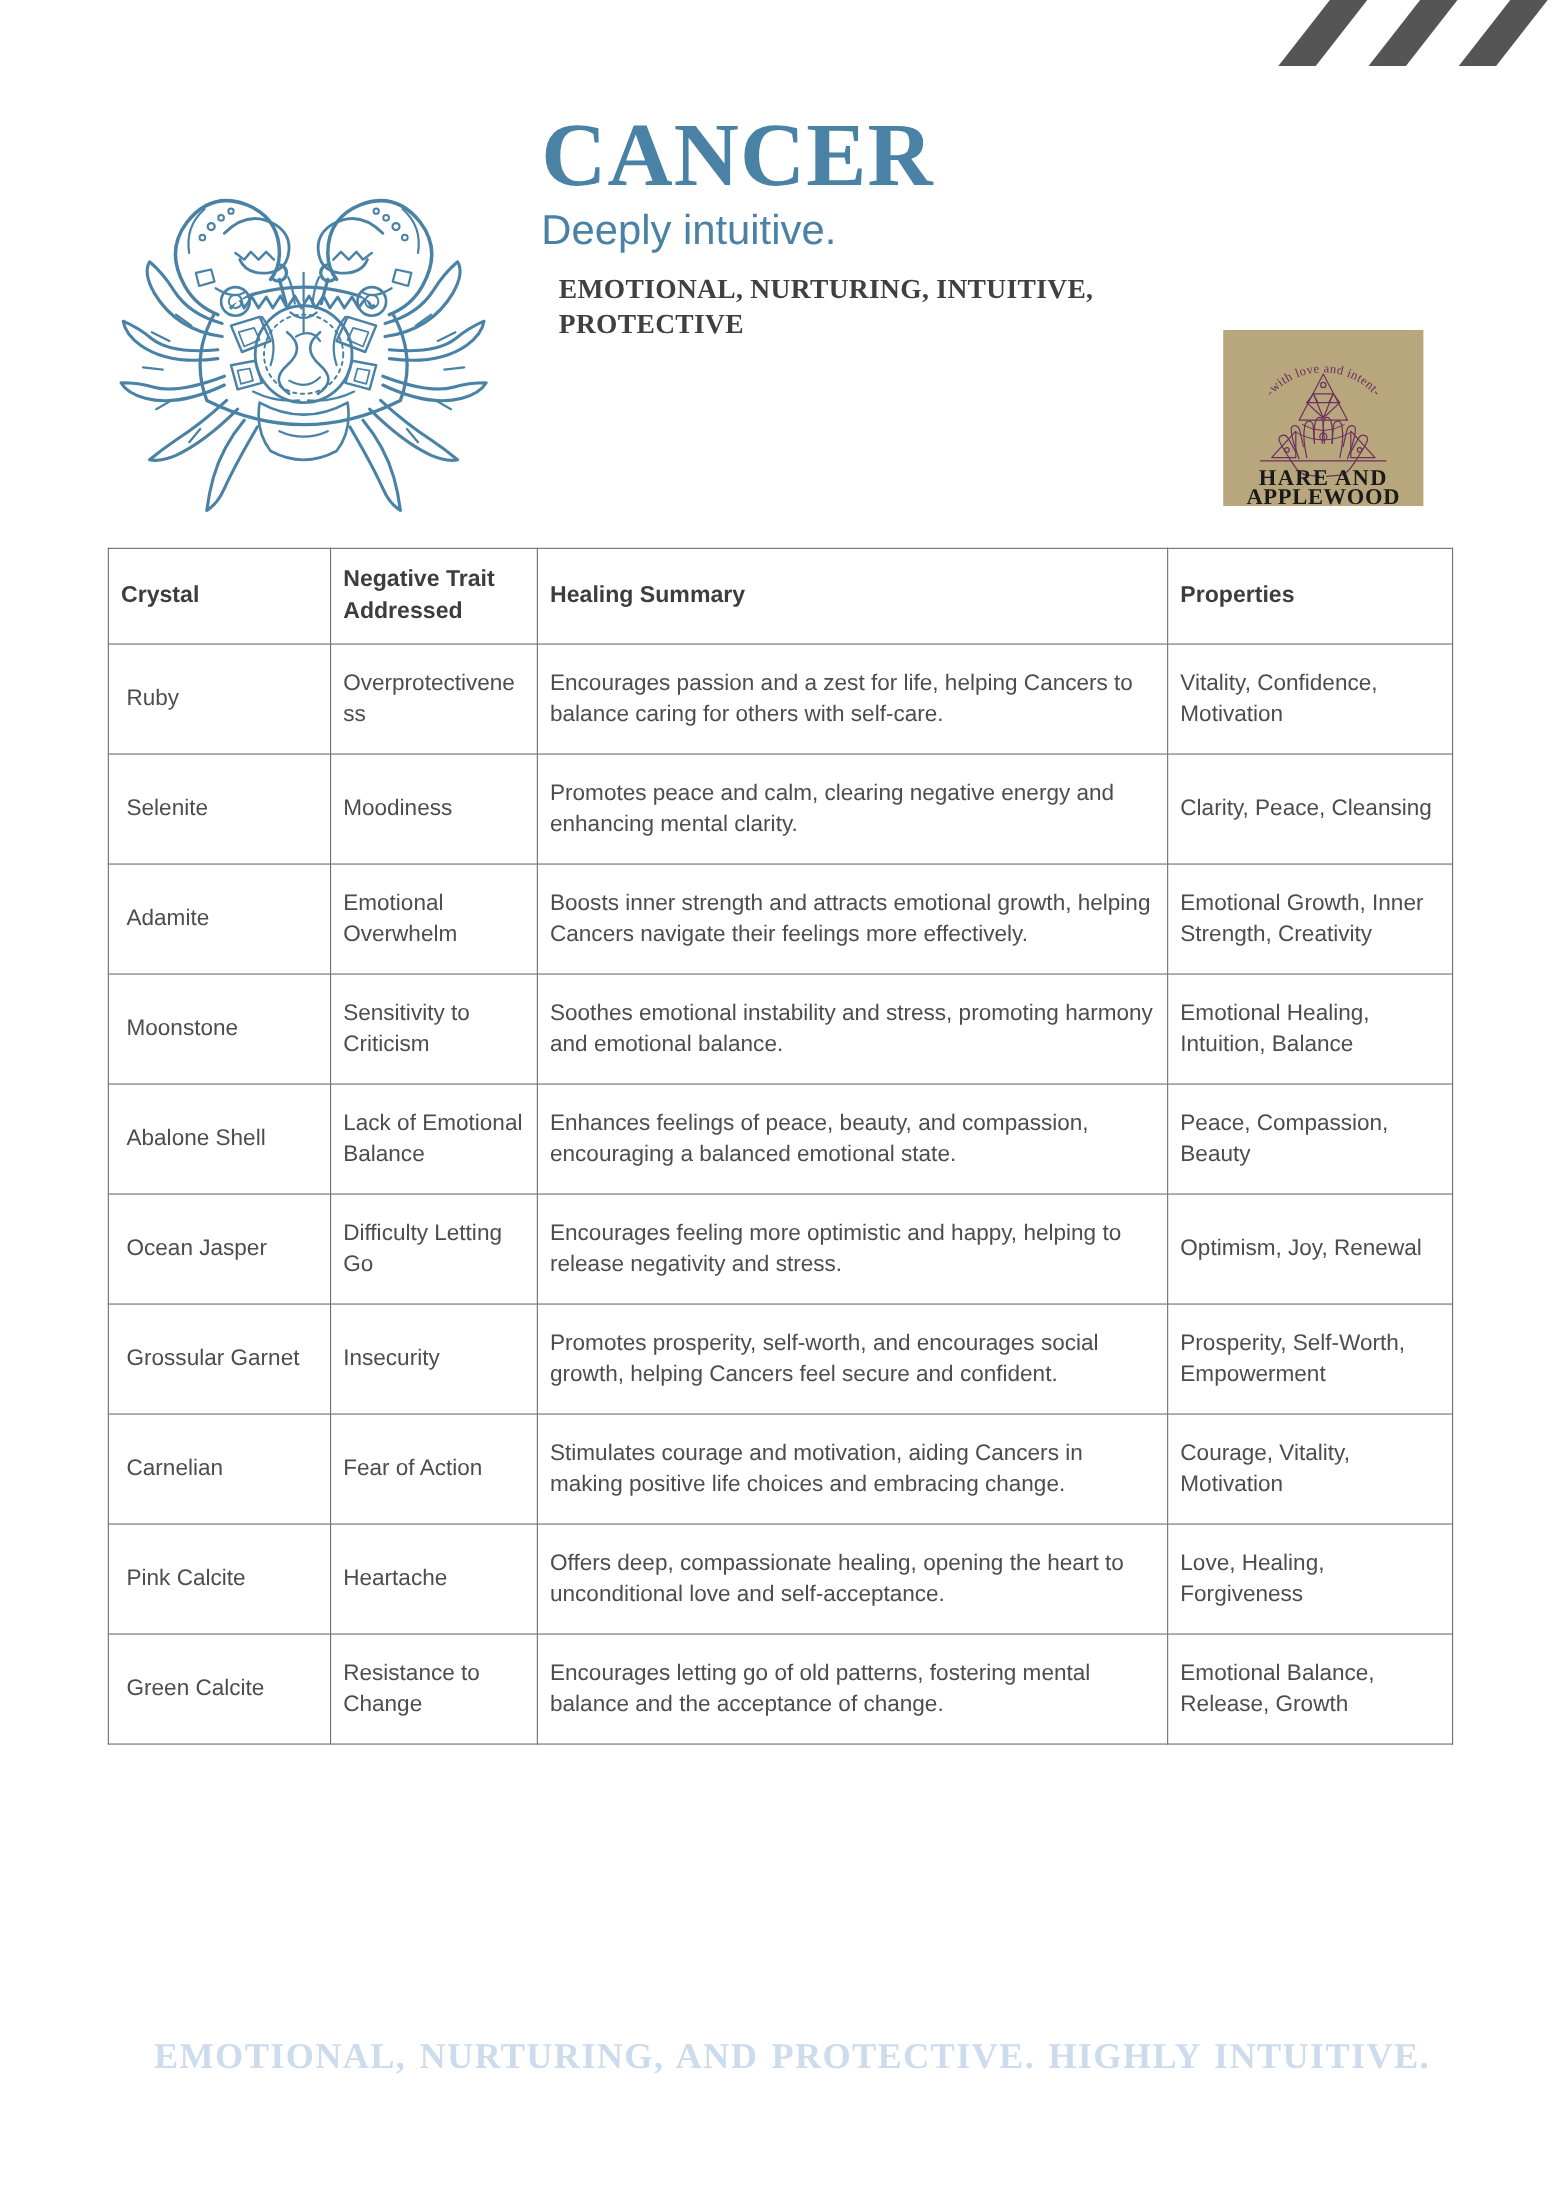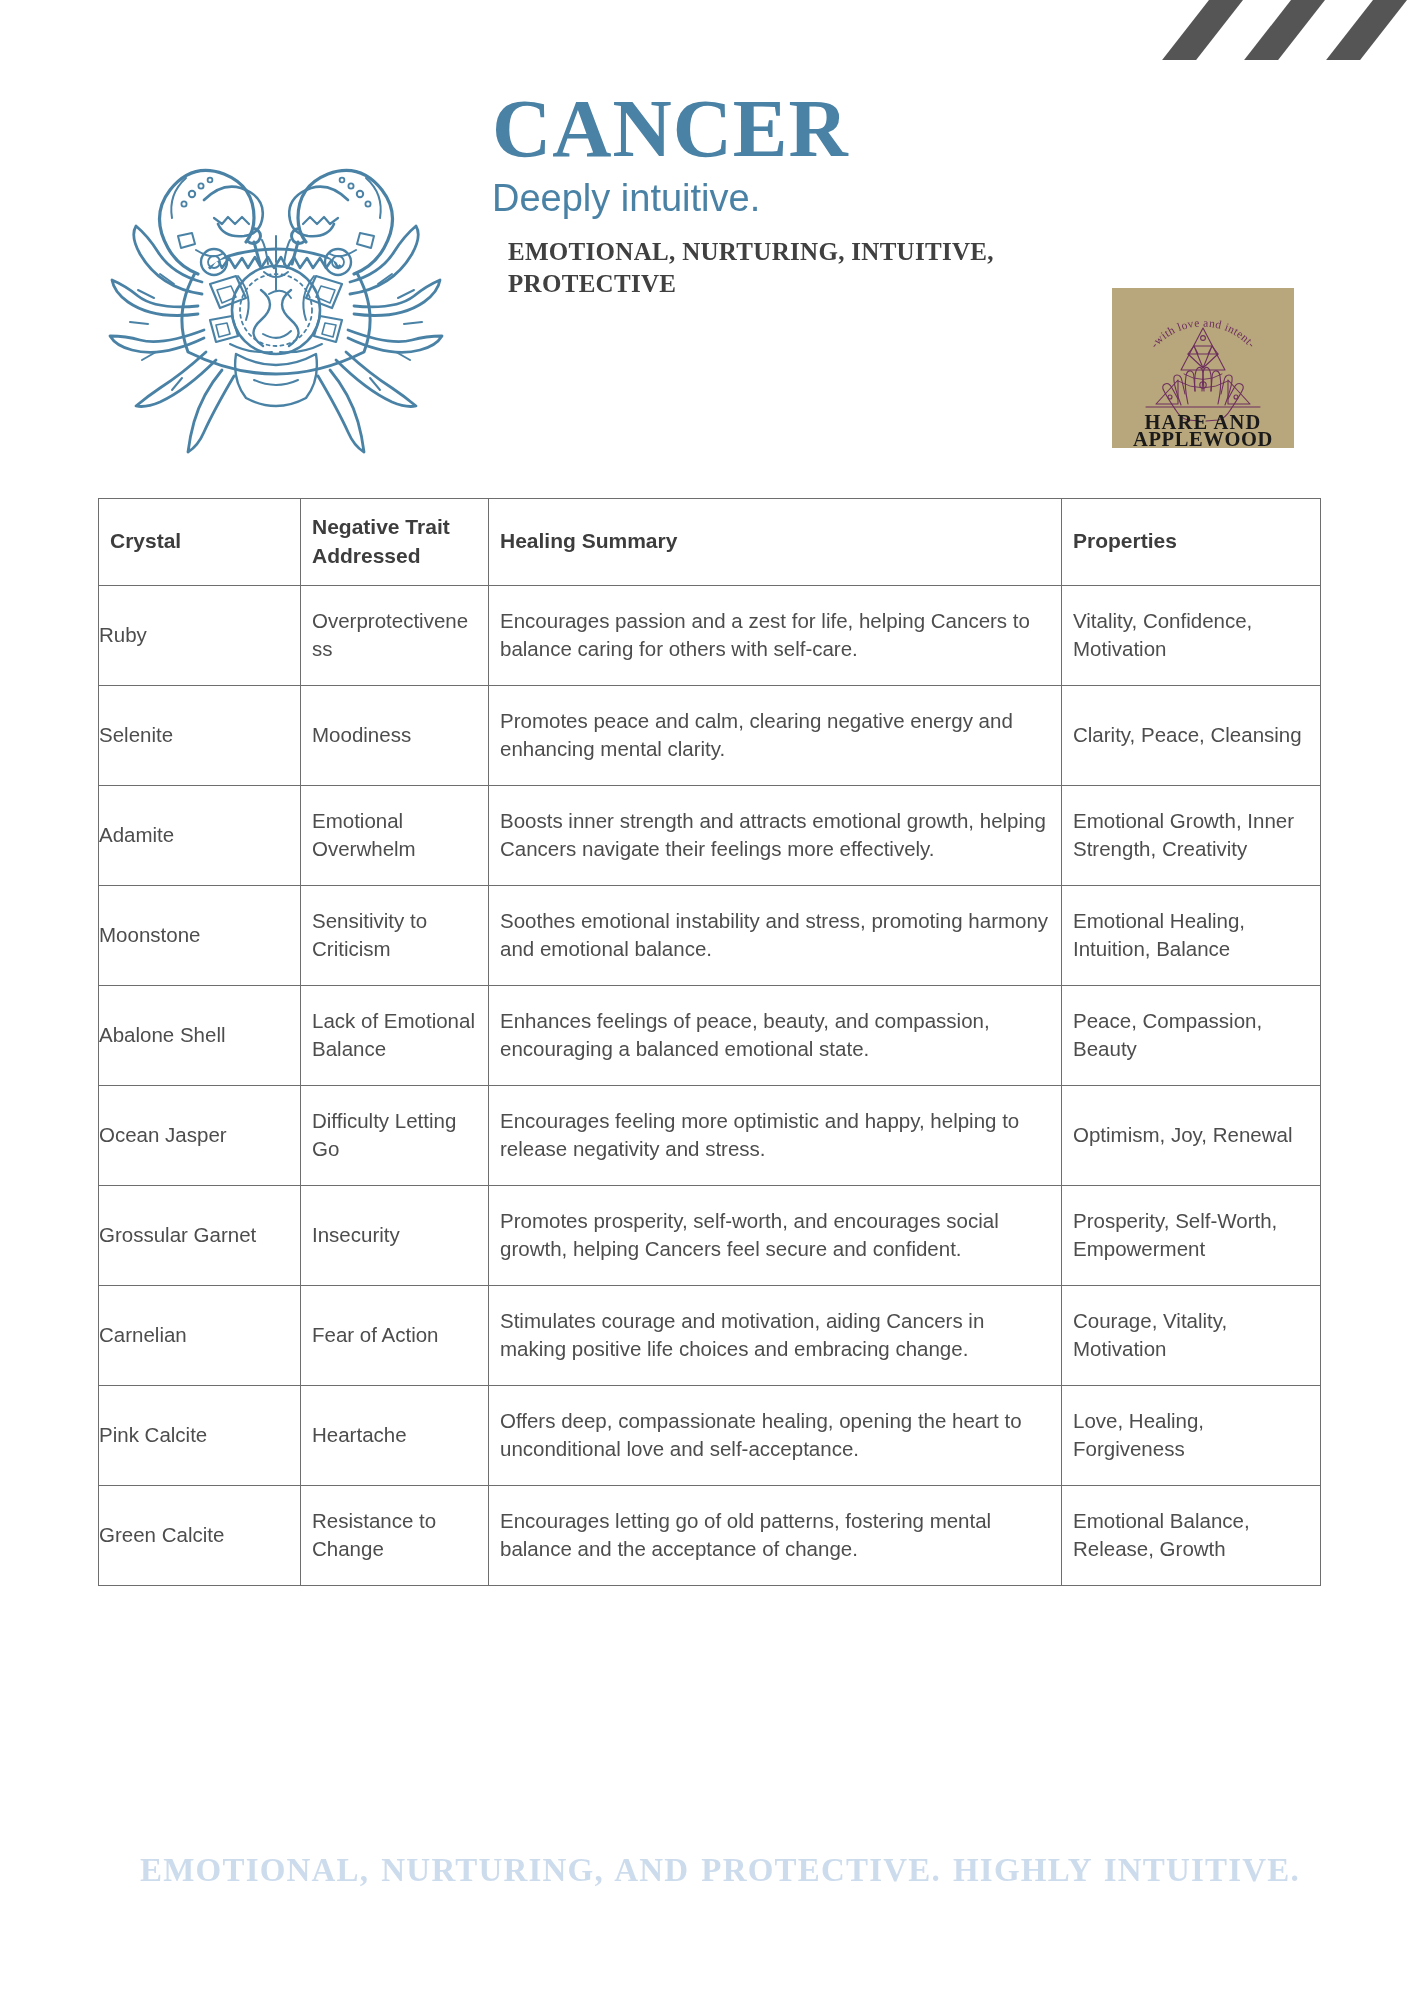--- a/index.html
+++ b/index.html
@@ -31,21 +31,21 @@
     background: #555555;
     transform: skewX(-38deg);
   }
   .corner-stripes .s1 { right: 196px; }
   .corner-stripes .s2 { right: 114px; }
   .corner-stripes .s3 { right: 32px; }
 
   
   .header {
     position: absolute;
-    left: 0; top: 0;
+    left: 0; top: 12px;
     width: 1414px; height: 470px;
   }
   .crab-wrap {
     position: absolute;
     left: 86px; top: 98px;
     width: 380px; height: 360px;
   }
   .crab-wrap svg { display: block; width: 100%; height: 100%; }
 
   .head-text {
@@ -128,21 +128,21 @@
     color: #3d3d3d;
     font-size: 21px;
     text-align: left;
     vertical-align: middle;
     height: 78px;
   }
   col.c-crystal   { width: 202px; }
   col.c-trait     { width: 188px; }
   col.c-summary   { width: 573px; }
   col.c-props     { width: 259px; }
-  table.crystal-table td.cell-crystal { padding-left: 0; }
+  table.crystal-table td.cell-crystal { padding-left: 16px; }
   table.crystal-table tbody tr { height: 100px; }
 
   
   .footer-quote {
     position: absolute;
     left: 140px; top: 1845px;
     width: 1160px;
     font-family: "Liberation Serif", serif;
     font-size: 33px;
     font-weight: 700;

